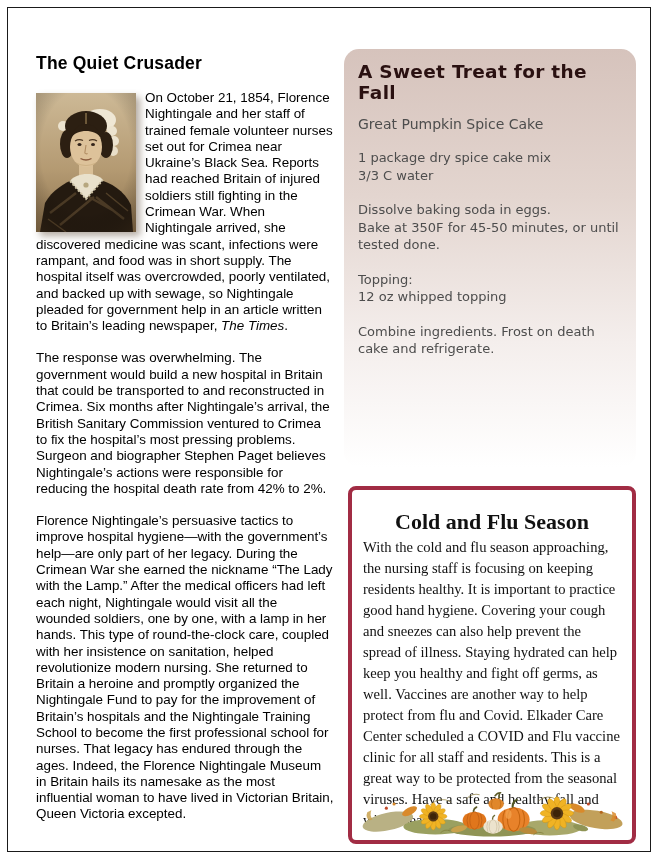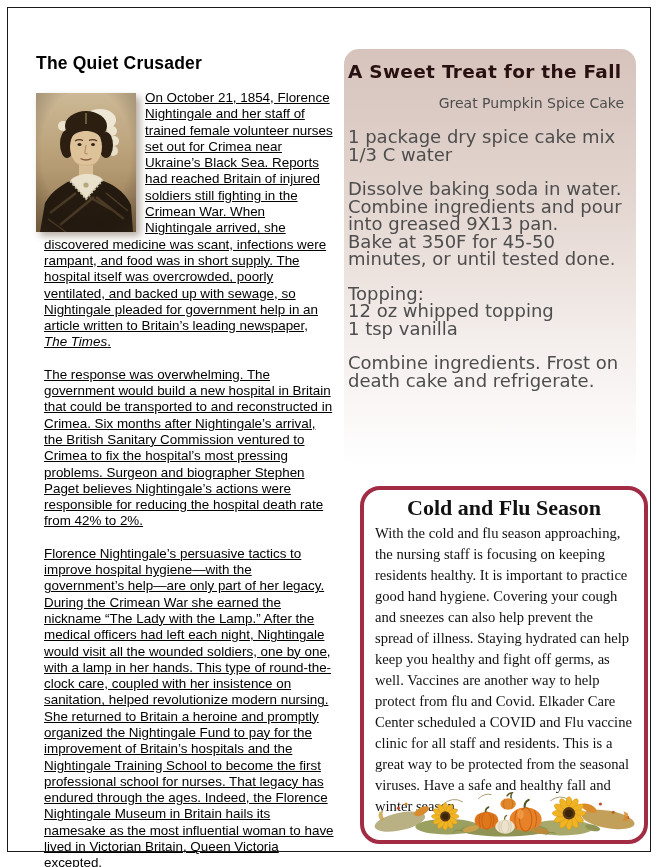--- a/index.html
+++ b/index.html
@@ -5,40 +5,40 @@
   html,body{margin:0;padding:0;background:#fff;}
   body{width:660px;height:867px;position:relative;overflow:hidden;
        font-family:"Liberation Sans",sans-serif;color:#000;}
   .page{position:absolute;left:7px;top:7px;width:644px;height:845px;
         border:1.5px solid #1a1a1a;background:#fff;box-sizing:border-box;}
 
   
   .article-col{position:absolute;left:28px;top:45px;width:298px;}
   .article-title{font-size:17.5px;font-weight:bold;margin:0 0 16px 0;letter-spacing:.2px;}
   .article-body{font-size:13.4px;line-height:16.3px;}
-  .article-body p{margin:0 0 16px 8px;text-decoration:underline;}
+  .article-body p{margin:0 0 16px 0;}
   .portrait-wrap{float:left;width:100px;height:139px;margin:3px 9px 4px 0;
                  box-shadow:4px 4px 7px rgba(90,70,50,.45);}
   .portrait-wrap svg{display:block;}
 
   
   .recipe-card{position:absolute;left:336px;top:41px;width:292px;height:418px;
                border-radius:15px;
                background:linear-gradient(#d6c3bc 0%,#e3d5cf 35%,#f4eeec 70%,#ffffff 100%);
                font-family:"DejaVu Sans",cursive;color:#4d4d4d;
-               padding:12px 12px 0 4px;box-sizing:border-box;}
+               padding:12px 12px 0 14px;box-sizing:border-box;}
   .recipe-title{font-size:18.5px;font-weight:bold;color:#2a1111;margin:0;letter-spacing:.3px;}
-  .recipe-subtitle{text-align:right;font-size:14px;margin-top:13px;}
-  .recipe-block{margin-top:17px;font-size:18px;line-height:17.5px;}
+  .recipe-subtitle{text-align:left;font-size:14px;margin-top:13px;}
+  .recipe-block{margin-top:17px;font-size:13px;line-height:17.5px;}
   .recipe-line{white-space:normal;}
 
   
-  .health-box{position:absolute;left:352px;top:478px;width:288px;height:358px;
-              border:4px solid #a12c44;border-radius:20px;background:#fff;
-              box-sizing:border-box;padding:5px 11px 0 11px;
+  .health-box{position:absolute;left:340px;top:478px;width:288px;height:358px;
+              border:4px solid #a12c44;border-radius:8px;background:#fff;
+              box-sizing:border-box;padding:19px 11px 0 11px;
               font-family:"Liberation Serif",serif;color:#111;}
   .health-title{text-align:center;font-size:22px;font-weight:bold;margin:0;
                 font-family:"Liberation Serif",serif;}
   .health-body{font-size:14.6px;line-height:21px;margin:2px 0 0 0;text-align:left;}
   .decoration{position:absolute;left:6px;right:6px;bottom:3px;height:70px;}
   .decoration svg{display:block;width:100%;height:100%;}
 </style>
 </head>
 <body>
 
@@ -104,33 +104,31 @@
       <p>Florence Nightingale’s persuasive tactics to improve hospital hygiene—with the government’s help—are only part of her legacy. During the Crimean War she earned the nickname “The Lady with the Lamp.” After the medical officers had left each night, Nightingale would visit all the wounded soldiers, one by one, with a lamp in her hands. This type of round-the-clock care, coupled with her insistence on sanitation, helped revolutionize modern nursing. She returned to Britain a heroine and promptly organized the Nightingale Fund to pay for the improvement of Britain’s hospitals and the Nightingale Training School to become the first professional school for nurses. That legacy has endured through the ages. Indeed, the Florence Nightingale Museum in Britain hails its namesake as the most influential woman to have lived in Victorian Britain, Queen Victoria excepted.</p>
     </div>
   </div>
 
   <div class="recipe-card">
     <h2 class="recipe-title">A Sweet Treat for the Fall</h2>
     <div class="recipe-subtitle">Great Pumpkin Spice Cake</div>
 
     <div class="recipe-block">
       <div class="recipe-line">1 package dry spice cake mix</div>
-      <div class="recipe-line">1/3 C water</div>
+      <div class="recipe-line">3/3 C water</div>
     </div>
 
     <div class="recipe-block">
-      <div class="recipe-line">Dissolve baking soda in water.</div>
-      <div class="recipe-line">Combine ingredients and pour into greased 9X13 pan.</div>
+      <div class="recipe-line">Dissolve baking soda in eggs.</div>
       <div class="recipe-line">Bake at 350F for 45-50 minutes, or until tested done.</div>
     </div>
 
     <div class="recipe-block">
       <div class="recipe-line">Topping:</div>
       <div class="recipe-line">12 oz whipped topping</div>
-      <div class="recipe-line">1 tsp vanilla</div>
     </div>
 
     <div class="recipe-block">Combine ingredients. Frost on death cake and refrigerate.</div>
   </div>
 
   <div class="health-box">
     <h2 class="health-title">Cold and Flu Season</h2>
     <p class="health-body">With the cold and flu season approaching, the nursing staff is focusing on keeping residents healthy. It is important to practice good hand hygiene. Covering your cough and sneezes can also help prevent the spread of illness. Staying hydrated can help keep you healthy and fight off germs, as well. Vaccines are another way to help protect from flu and Covid. Elkader Care Center scheduled a COVID and Flu vaccine clinic for all staff and residents. This is a great way to be protected from the seasonal viruses. Have a safe and healthy fall and winter season.</p>
 
     <div class="decoration">

